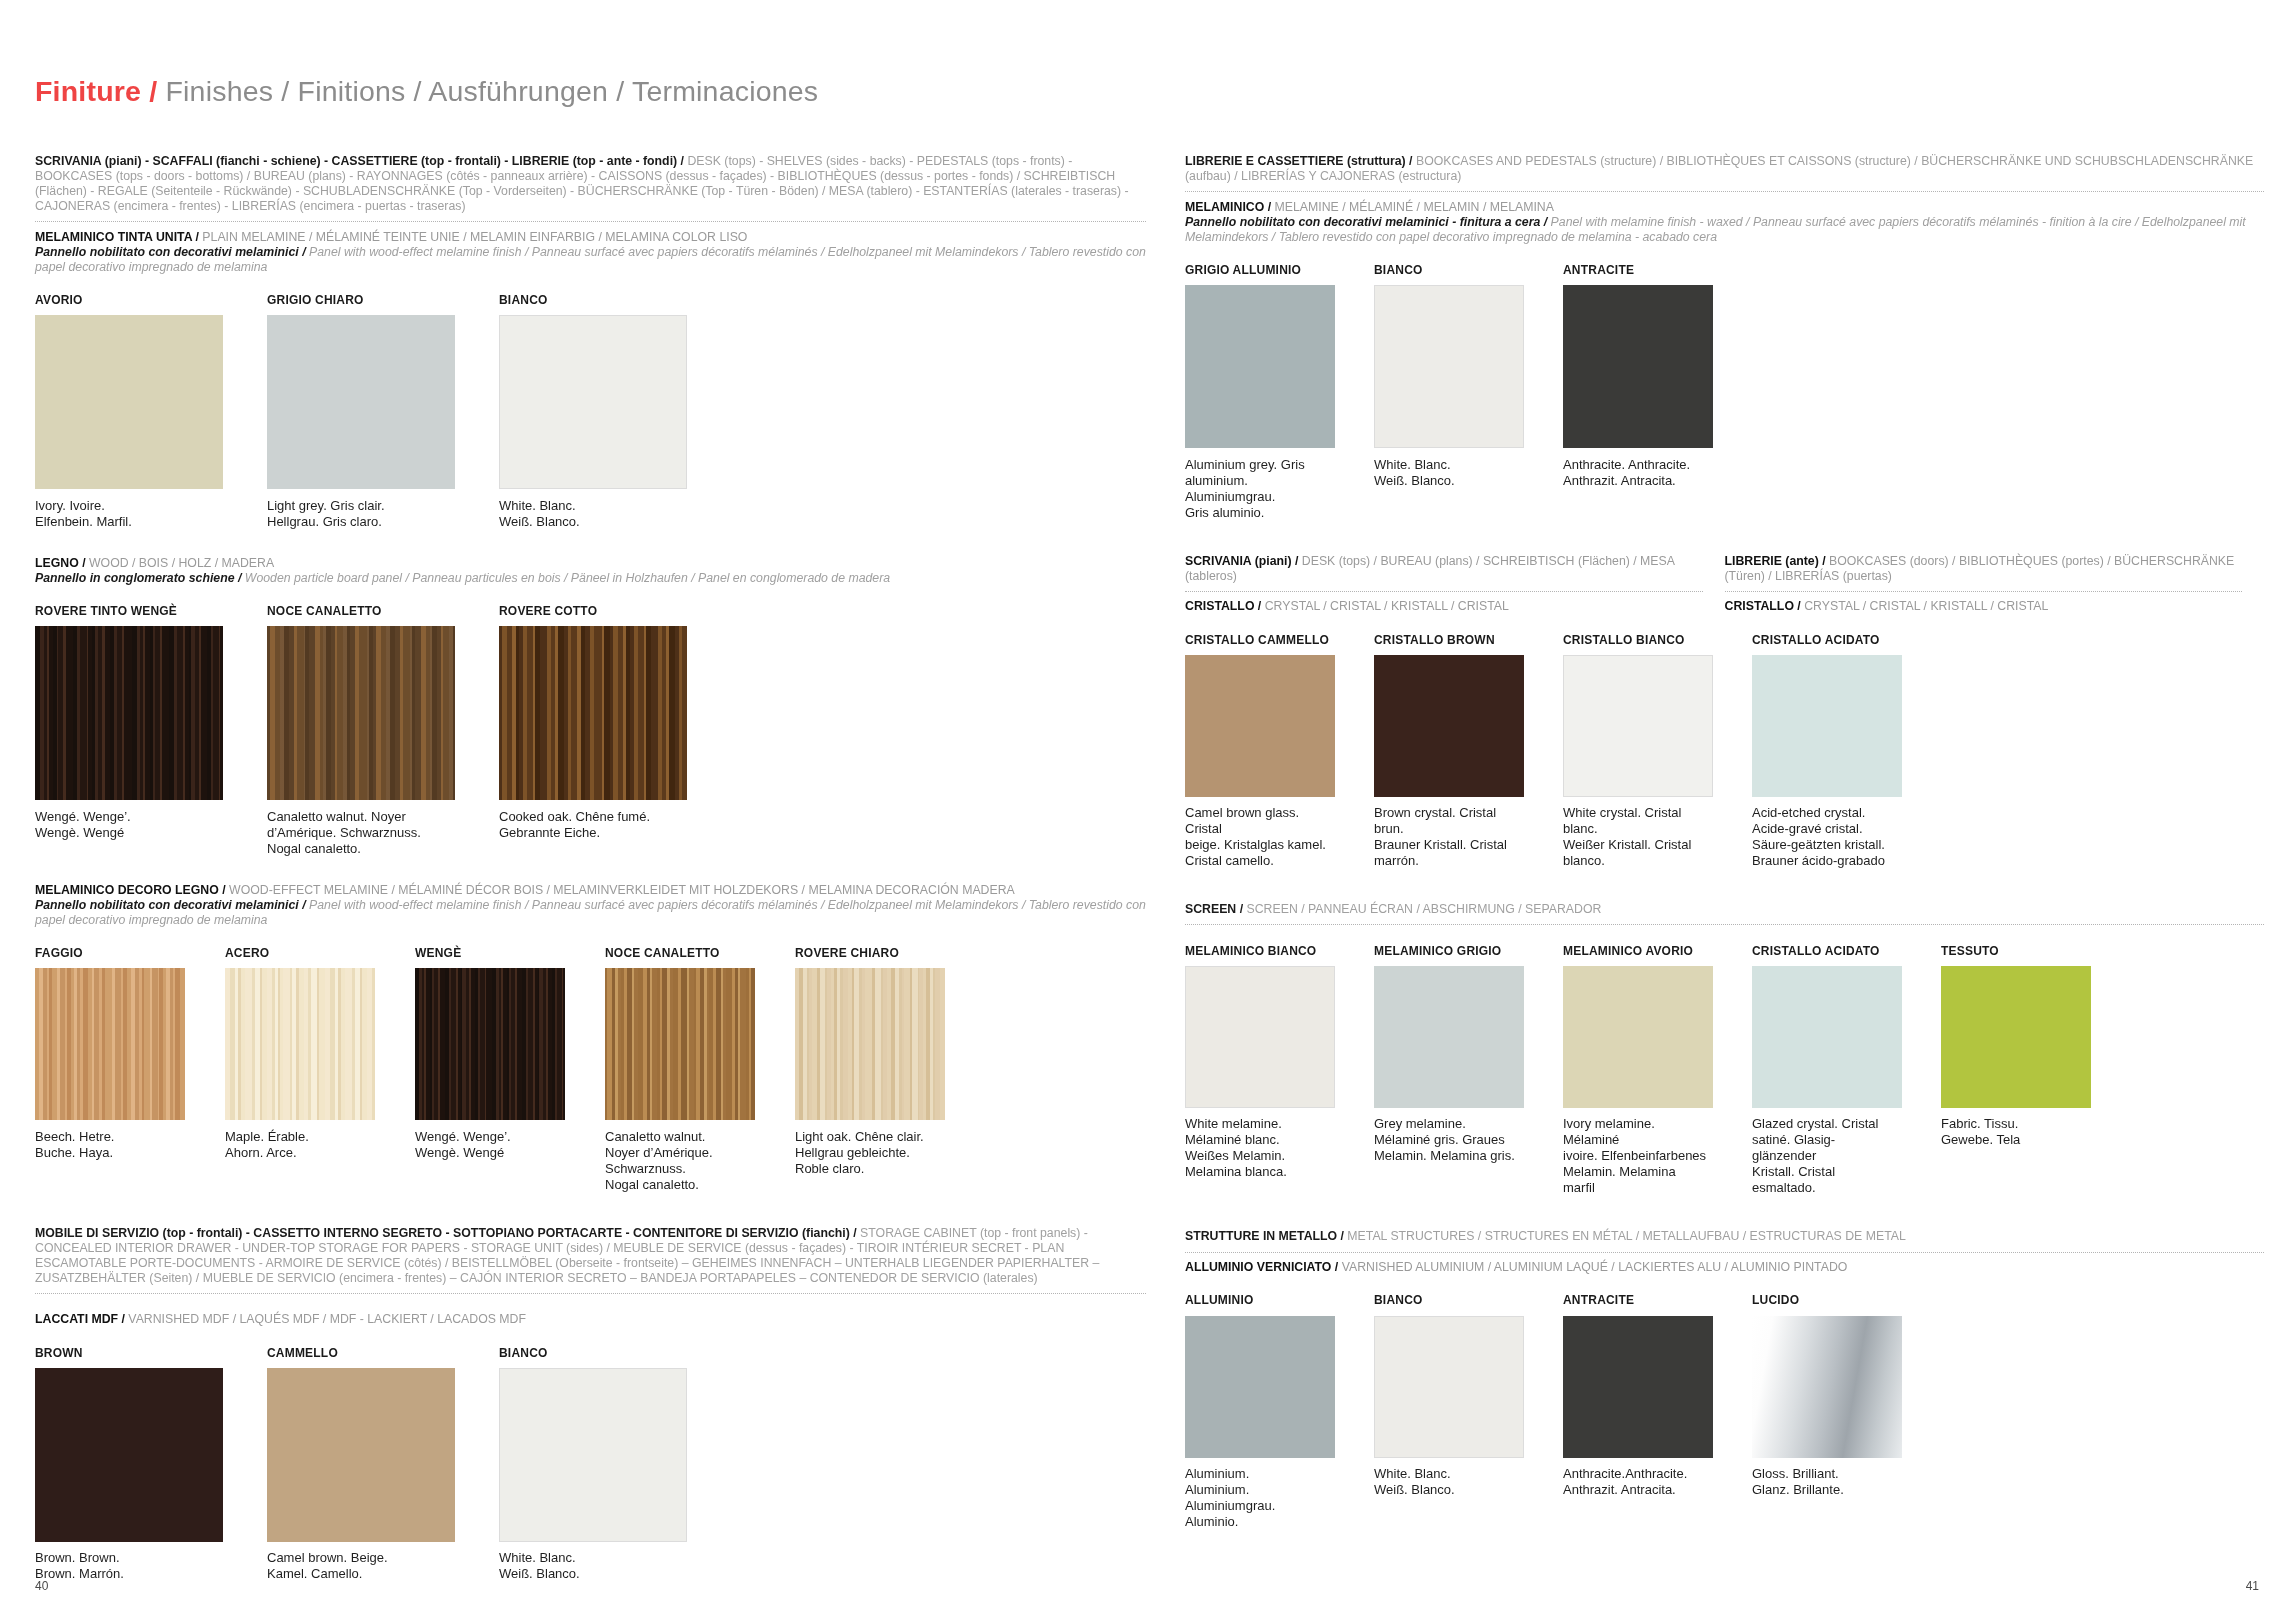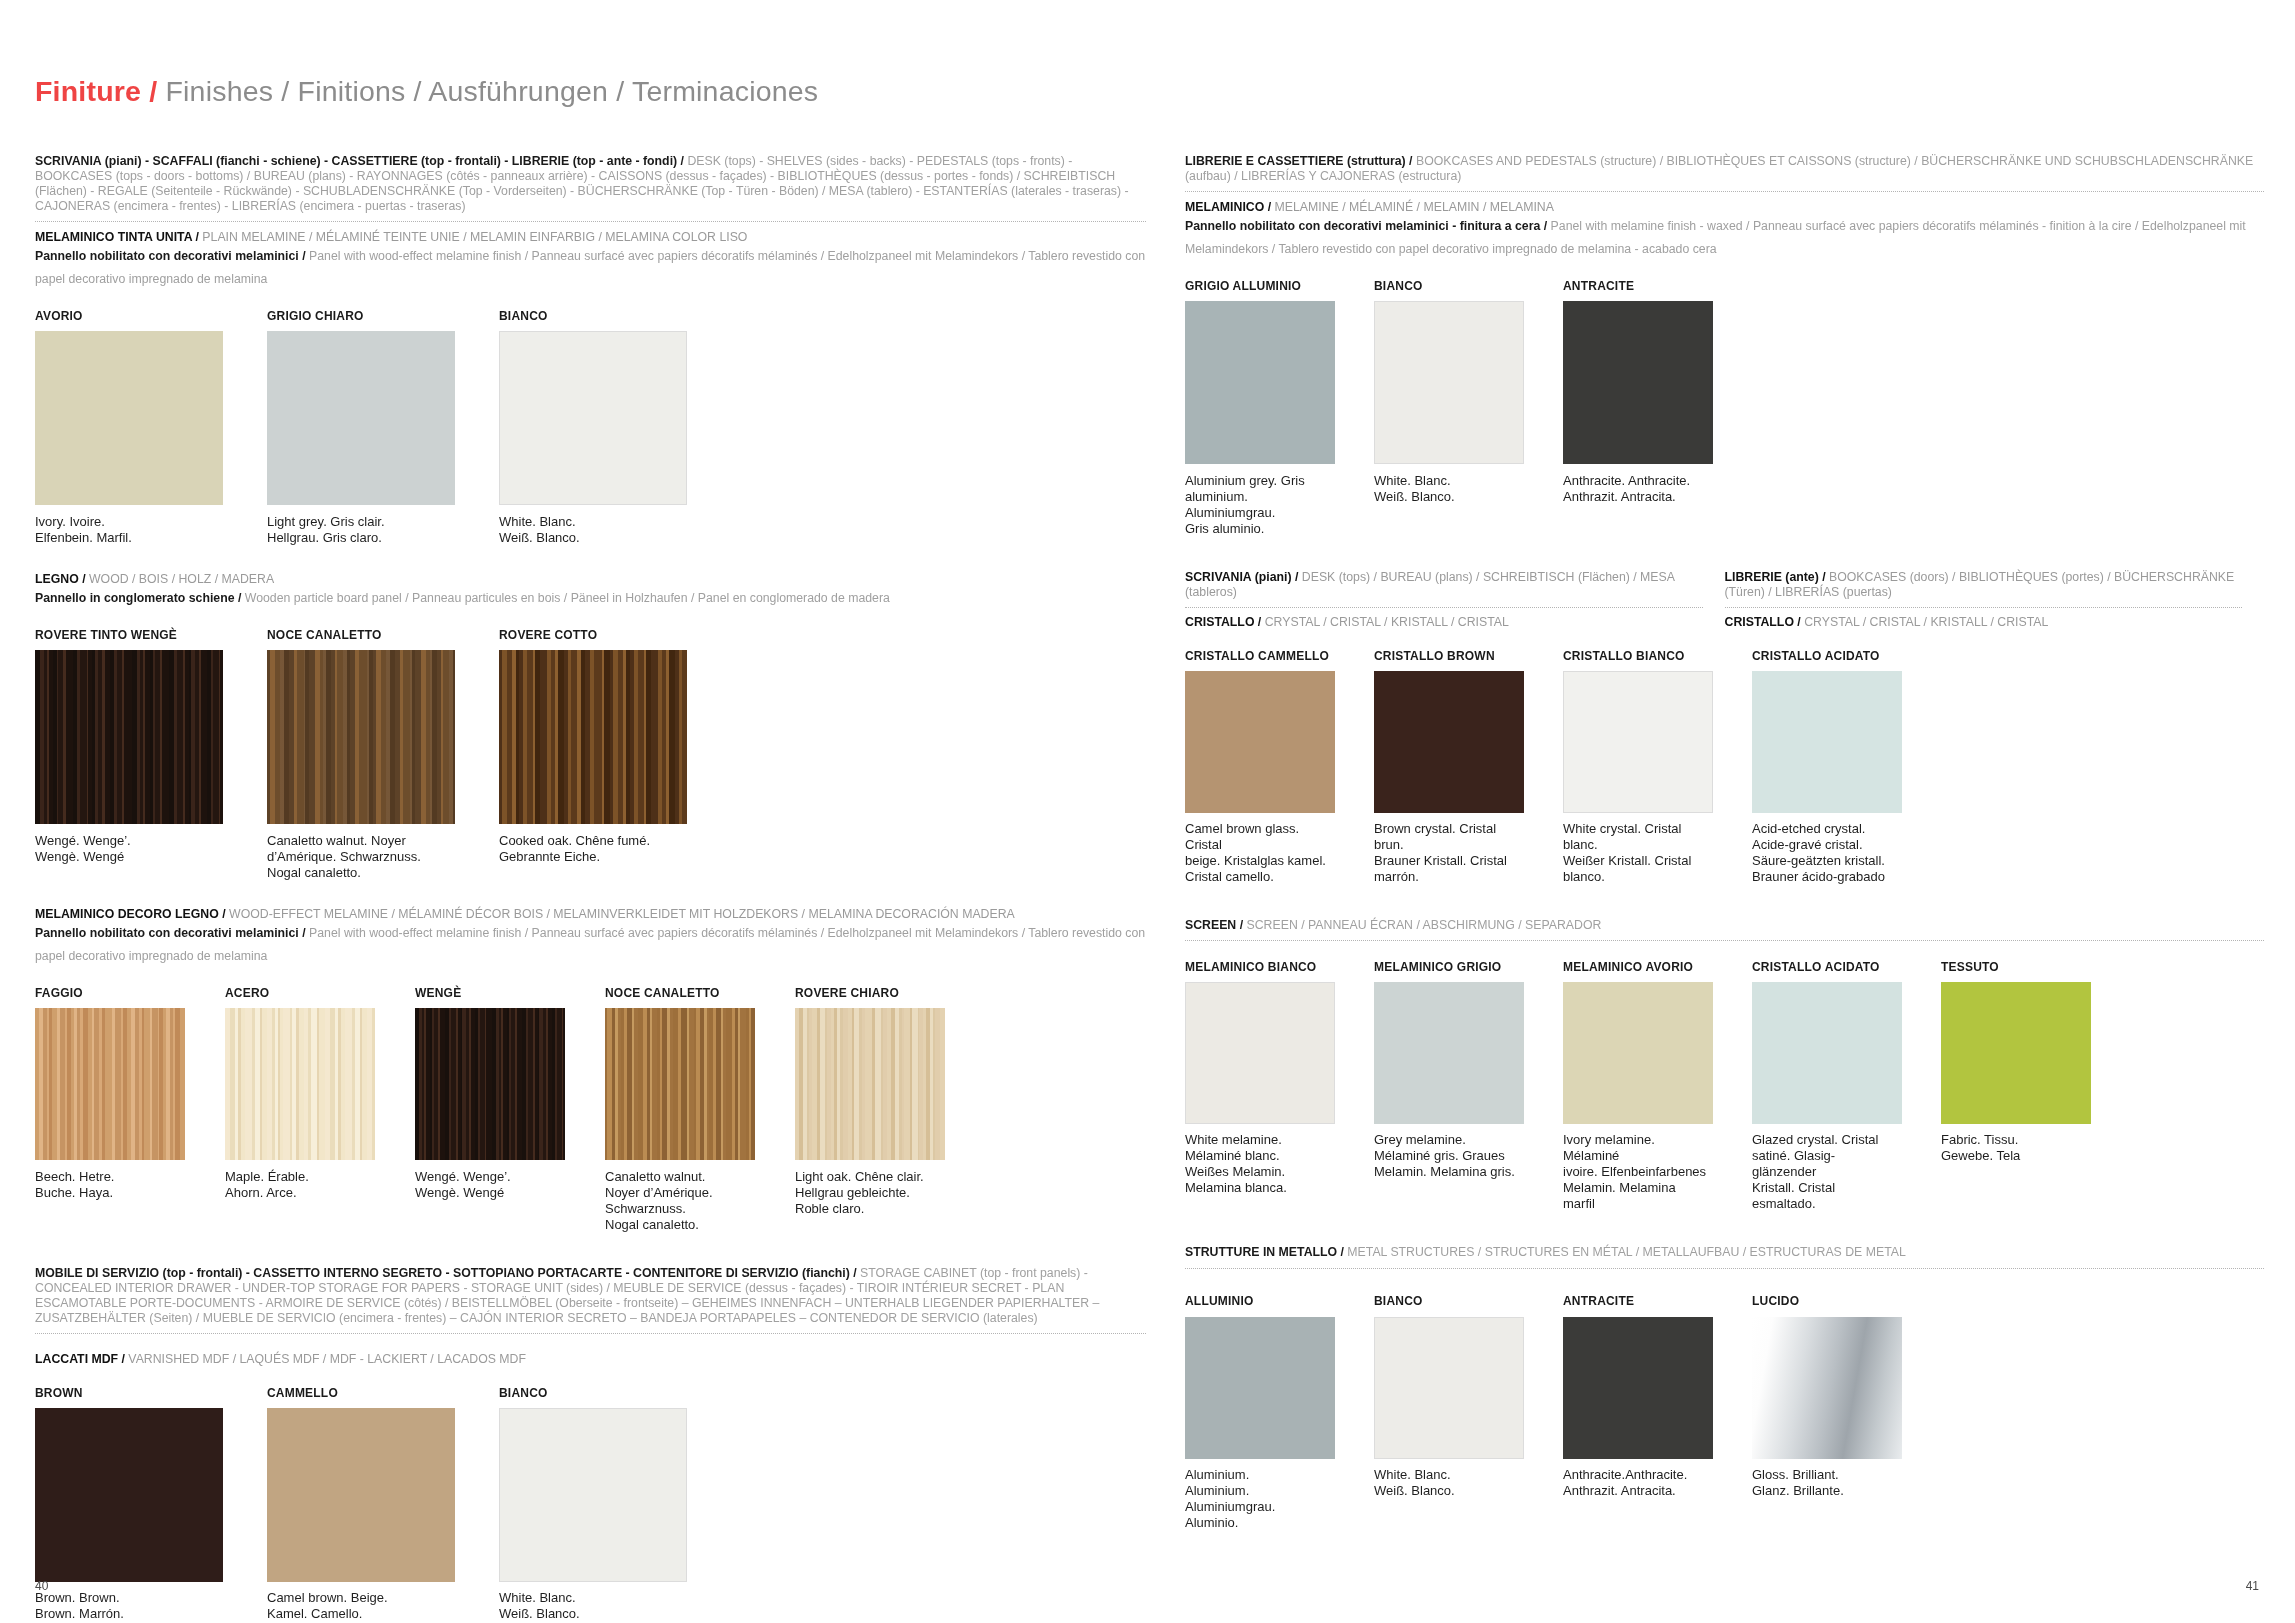--- a/index.html
+++ b/index.html
@@ -19,21 +19,21 @@
   .col { position: absolute; top: 0; }
   .col-left  { left: 35px;   width: 1111px; }
   .col-right { left: 1185px; width: 1079px; }
 
   
   .cat { font-size: 12.3px; line-height: 15px; color: #a0a0a0; font-weight: 400; }
   .cat b { color: #1a1a1a; font-weight: 700; }
 
   .rule { border-top: 1.2px dotted #b4b4b4; height: 0; }
 
-  .sub { font-size: 12.3px; line-height: 23px; color: #a0a0a0; }
+  .sub { font-size: 12.3px; line-height: 15px; color: #a0a0a0; font-style: italic; }
   .sub b { color: #1a1a1a; font-weight: 700; }
 
   .blk-title { font-size: 12.3px; line-height: 15px; color: #9a9a9a; }
   .blk-title b { color: #111; font-weight: 700; }
 
   
   .row { position: relative; display: flex; }
   .sw { position: relative; }
   .sw-name { font-size: 12px; font-weight: 700; color: #1a1a1a; letter-spacing: 0.2px; margin-bottom: 8.3px; white-space: nowrap; }
   .sw-box { width: 150px; height: 150px; }
@@ -408,20 +408,23 @@
         </div>
 
       <div class="spacer-36"></div>
 
       <div class="cat">
         <b>STRUTTURE IN METALLO /</b><span> METAL STRUCTURES /  STRUCTURES EN MÉTAL / METALLAUFBAU / ESTRUCTURAS DE METAL</span>
       </div>
       <div class="spacer-8"></div>
       <div class="rule"></div>
       <div class="spacer-8"></div>
+      <div class="blk-title">
+        <b>ALLUMINIO VERNICIATO /</b><span> VARNISHED ALUMINIUM / ALUMINIUM LAQUÉ / LACKIERTES ALU / ALUMINIO PINTADO</span>
+      </div>
       <div class="spacer-20"></div>
       <div class="row" id="row-r3">
           <div class="sw" style="margin-right: 39px;">
             <div class="sw-name">ALLUMINIO</div>
             <div class="sw-box" style="width: 150px; height: 142px; background: rgb(168, 178, 180);"></div>
             <div class="sw-cap" style="width: 145px;">
               <div>Aluminium.</div>
               <div>Aluminium.</div>
               <div>Aluminiumgrau.</div>
               <div>Aluminio.</div>

